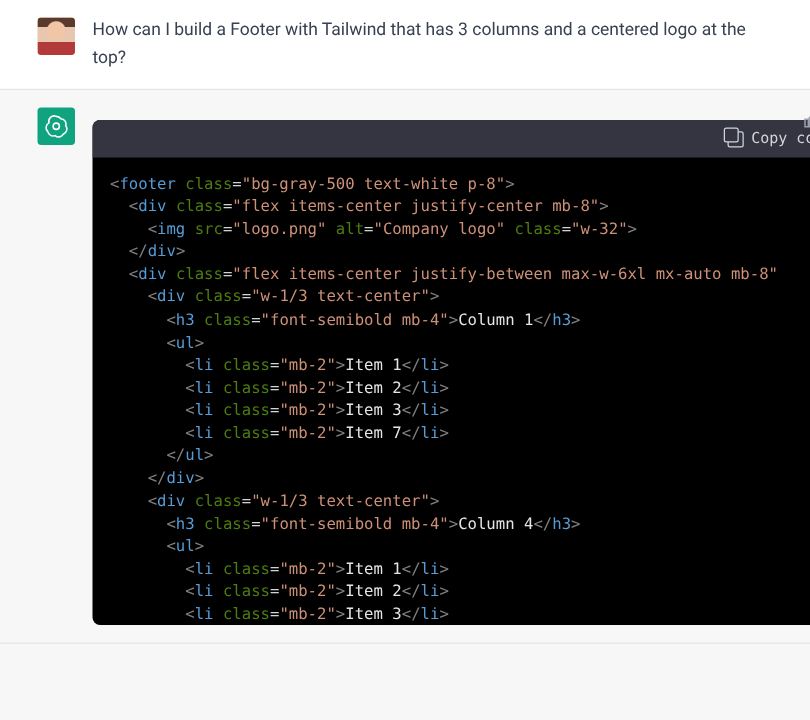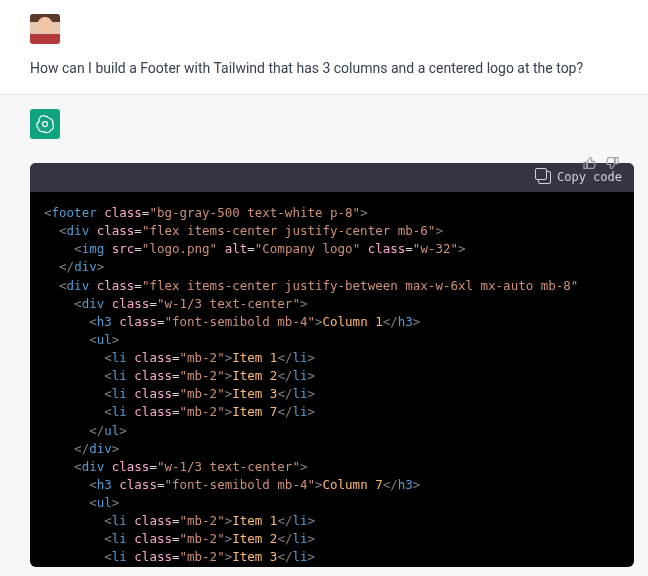--- a/index.html
+++ b/index.html
@@ -10,21 +10,20 @@
     height: 576px;
     overflow: hidden;
     color: #374151;
   }
 
   .row {
     display: flex;
     padding: 14px 30px 14px 30px;
     gap: 14px;
     border-bottom: 1px solid #e5e5e5;
-    flex-direction: column;
   }
   .row.user { background: #ffffff; }
   .row.assistant { background: #f7f7f8; }
 
   .avatar {
     width: 30px;
     height: 30px;
     flex-shrink: 0;
     border-radius: 3px;
     display: flex;
@@ -109,24 +108,24 @@
     background: #343541;
   }
   .codebody {
     padding: 12px 14px 0 14px;
     white-space: pre;
     color: #e5e7eb;
     overflow-x: auto;
   }
 
   .tag  { color: #569cd6; margin-top: 15px; }      
-  .attr { color: #f9a8d4; }      
+  .attr { color: #4d7c0f; }      
   .eq   { color: #d4d4d4; }      
   .str  { color: #ce9178; }      
-  .txt  { color: #fdba74; }      
+  .txt  { color: #e5e5e5; }      
 
   .ang { color: #808080; } 
 
   pre { margin:0; font-family: inherit; }
 </style>
 </head>
 <body>
 
 <div class="row user">
   <div class="avatar user-av">
@@ -153,34 +152,34 @@
       </svg>
     </div>
 
 
     <div class="codeblock">
       <div class="codebar">
         <span class="copy-ic"></span>
         <span>Copy code</span>
       </div>
       <div class="codebody"><pre><span class="ang">&lt;</span><span class="tag">footer</span> <span class="attr">class</span><span class="eq">=</span><span class="str">"<span>bg-gray-500 text-white p-8</span>"</span><span class="ang">&gt;</span>
-  <span class="ang">&lt;</span><span class="tag">div</span> <span class="attr">class</span><span class="eq">=</span><span class="str">"<span>flex items-center justify-center mb-6</span>"</span><span class="ang">&gt;</span>
+  <span class="ang">&lt;</span><span class="tag">div</span> <span class="attr">class</span><span class="eq">=</span><span class="str">"<span>flex items-center justify-center mb-8</span>"</span><span class="ang">&gt;</span>
     <span class="ang">&lt;</span><span class="tag">img</span> <span class="attr">src</span><span class="eq">=</span><span class="str">"<span>logo.png</span>"</span> <span class="attr">alt</span><span class="eq">=</span><span class="str">"<span>Company logo</span>"</span> <span class="attr">class</span><span class="eq">=</span><span class="str">"<span>w-32</span>"</span><span class="ang">&gt;</span>
   <span class="ang">&lt;/</span><span class="tag">div</span><span class="ang">&gt;</span>
   <span class="ang">&lt;</span><span class="tag">div</span> <span class="attr">class</span><span class="eq">=</span><span class="str">"<span>flex items-center justify-between max-w-6xl mx-auto mb-8</span>"</span>
     <span class="ang">&lt;</span><span class="tag">div</span> <span class="attr">class</span><span class="eq">=</span><span class="str">"<span>w-1/3 text-center</span>"</span><span class="ang">&gt;</span>
       <span class="ang">&lt;</span><span class="tag">h3</span> <span class="attr">class</span><span class="eq">=</span><span class="str">"<span>font-semibold mb-4</span>"</span><span class="ang">&gt;</span><span class="txt">Column 1</span><span class="ang">&lt;/</span><span class="tag">h3</span><span class="ang">&gt;</span>
       <span class="ang">&lt;</span><span class="tag">ul</span><span class="ang">&gt;</span>
         <span class="ang">&lt;</span><span class="tag">li</span> <span class="attr">class</span><span class="eq">=</span><span class="str">"<span>mb-2</span>"</span><span class="ang">&gt;</span><span class="txt">Item 1</span><span class="ang">&lt;/</span><span class="tag">li</span><span class="ang">&gt;</span>
         <span class="ang">&lt;</span><span class="tag">li</span> <span class="attr">class</span><span class="eq">=</span><span class="str">"<span>mb-2</span>"</span><span class="ang">&gt;</span><span class="txt">Item 2</span><span class="ang">&lt;/</span><span class="tag">li</span><span class="ang">&gt;</span>
         <span class="ang">&lt;</span><span class="tag">li</span> <span class="attr">class</span><span class="eq">=</span><span class="str">"<span>mb-2</span>"</span><span class="ang">&gt;</span><span class="txt">Item 3</span><span class="ang">&lt;/</span><span class="tag">li</span><span class="ang">&gt;</span>
         <span class="ang">&lt;</span><span class="tag">li</span> <span class="attr">class</span><span class="eq">=</span><span class="str">"<span>mb-2</span>"</span><span class="ang">&gt;</span><span class="txt">Item 7</span><span class="ang">&lt;/</span><span class="tag">li</span><span class="ang">&gt;</span>
       <span class="ang">&lt;/</span><span class="tag">ul</span><span class="ang">&gt;</span>
     <span class="ang">&lt;/</span><span class="tag">div</span><span class="ang">&gt;</span>
     <span class="ang">&lt;</span><span class="tag">div</span> <span class="attr">class</span><span class="eq">=</span><span class="str">"<span>w-1/3 text-center</span>"</span><span class="ang">&gt;</span>
-      <span class="ang">&lt;</span><span class="tag">h3</span> <span class="attr">class</span><span class="eq">=</span><span class="str">"<span>font-semibold mb-4</span>"</span><span class="ang">&gt;</span><span class="txt">Column 7</span><span class="ang">&lt;/</span><span class="tag">h3</span><span class="ang">&gt;</span>
+      <span class="ang">&lt;</span><span class="tag">h3</span> <span class="attr">class</span><span class="eq">=</span><span class="str">"<span>font-semibold mb-4</span>"</span><span class="ang">&gt;</span><span class="txt">Column 4</span><span class="ang">&lt;/</span><span class="tag">h3</span><span class="ang">&gt;</span>
       <span class="ang">&lt;</span><span class="tag">ul</span><span class="ang">&gt;</span>
         <span class="ang">&lt;</span><span class="tag">li</span> <span class="attr">class</span><span class="eq">=</span><span class="str">"<span>mb-2</span>"</span><span class="ang">&gt;</span><span class="txt">Item 1</span><span class="ang">&lt;/</span><span class="tag">li</span><span class="ang">&gt;</span>
         <span class="ang">&lt;</span><span class="tag">li</span> <span class="attr">class</span><span class="eq">=</span><span class="str">"<span>mb-2</span>"</span><span class="ang">&gt;</span><span class="txt">Item 2</span><span class="ang">&lt;/</span><span class="tag">li</span><span class="ang">&gt;</span>
         <span class="ang">&lt;</span><span class="tag">li</span> <span class="attr">class</span><span class="eq">=</span><span class="str">"<span>mb-2</span>"</span><span class="ang">&gt;</span><span class="txt">Item 3</span><span class="ang">&lt;/</span><span class="tag">li</span><span class="ang">&gt;</span></pre></div>
     </div>
   </div>
 </div>
 
 </body></html>

